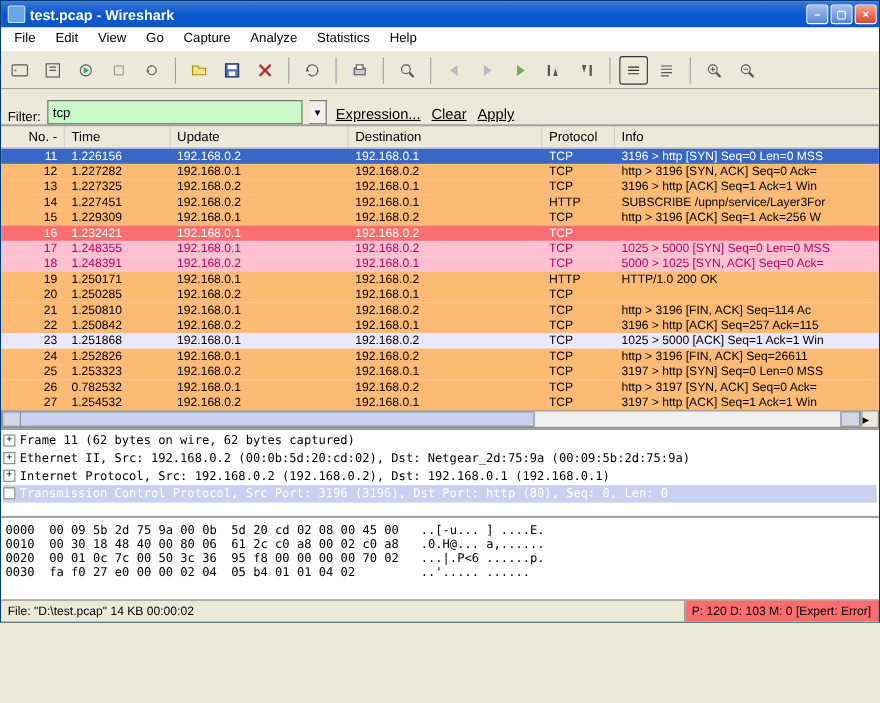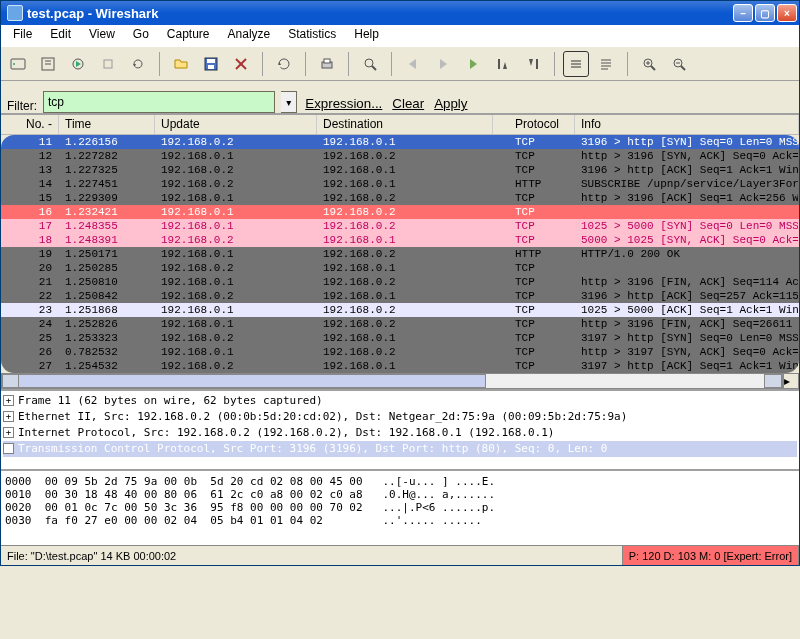--- a/index.html
+++ b/index.html
@@ -22,31 +22,31 @@
 
   .filterbar { height:34px; display:flex; align-items:flex-end; padding:0 6px; gap:6px; background:#ece9d8; border-bottom:2px solid #a0a0a0; }
   .filterbar label { color:#000; }
   .filterbar .filter-input { flex:0.7; height:22px; border:1px solid #706c5a; background:#c9f8c9; padding:0 4px; font-family:inherit; font-size:12px; }
   .filterbar .dd { width:16px; height:22px; border:1px solid #706c5a; border-left:none; background:#f0f0f0; display:flex; align-items:center; justify-content:center; font-size:10px; }
   .lbtn { border:none; background:none; padding:2px 2px; text-decoration:underline; color:#000; }
 
   .packets { flex: 0 0 260px;  display:flex; flex-direction:column; border-bottom:2px solid #a0a0a0; }
   .pkt-head { display:flex; background:#ece9d8; border-bottom:1px solid #bbb; height:20px; }
   .pkt-head div { border-right:1px solid #ccc; padding:2px 6px; overflow:hidden; white-space:nowrap; font-size:12px; }
-  .pkt-body { flex:1; overflow-y:auto; overflow-x:hidden; font-family:Liberation Mono, monospace; font-size:11px;border-radius:13px; }
+  .pkt-body { flex:1; overflow-y:auto; overflow-x:hidden; font-family:Liberation Sans, sans-serif; font-size:11px; }
   .row { display:flex; height:14px; line-height:14px; }
   .row>div { padding:0 6px; white-space:nowrap; overflow:hidden; border-right:1px solid transparent; }
   .c-no { width:58px; text-align:right; padding-right:4px; }
   .c-time { width:96px; }
   .c-src { width:162px; }
   .c-dst { width:176px; }
-  .c-proto { width:66px;margin-left:16px; }
+  .c-proto { width:66px; }
   .c-info { flex:1; }
   .sel { background:#3a66c7; color:#fff; }
-  .green { background:#737373; }
+  .green { background:#fdba74; }
   .red { background:#ff6e6e; color:#fff; }
   .pink { background:#ffc0d0; color:#c00060; }
   .lav { background:#e8e8ff; }
   .scrollwrap { display:flex; }
   .scrollwrap .hscroll { flex:1; height:16px; background:#f0f0f0; border:1px solid #888; position:relative; }
   .scrollwrap .corner { width:16px; height:16px; background:#ece9d8; border:1px solid #888; }
   .hscroll::before, .hscroll::after { content:''; position:absolute; top:0; bottom:0; width:16px; background:#d0d7e6; border:1px solid #888; }
   .hscroll::before { left:0; }
   .hscroll::after { right:0; }
   .hscroll .thumb { position:absolute; left:16px; top:0; bottom:0; width:60%; background:#c8d2f0; border:1px solid #888; }

